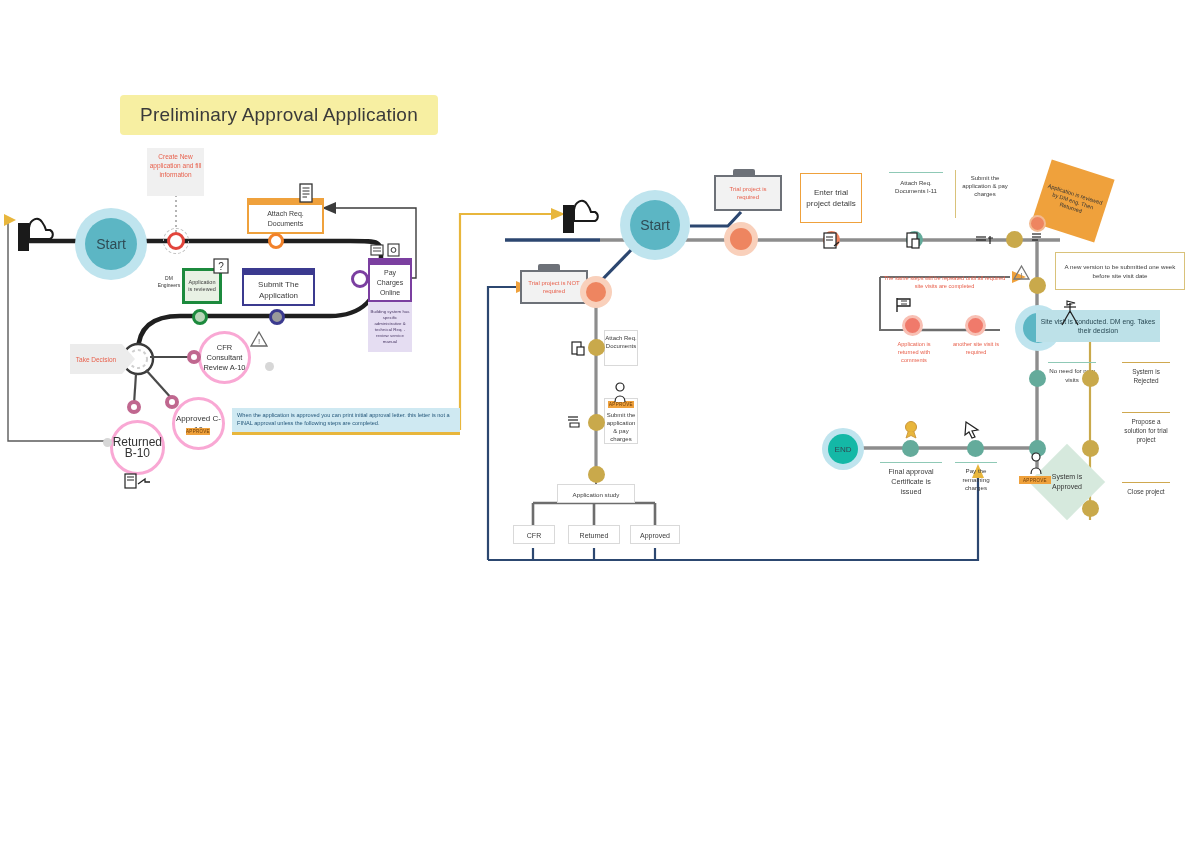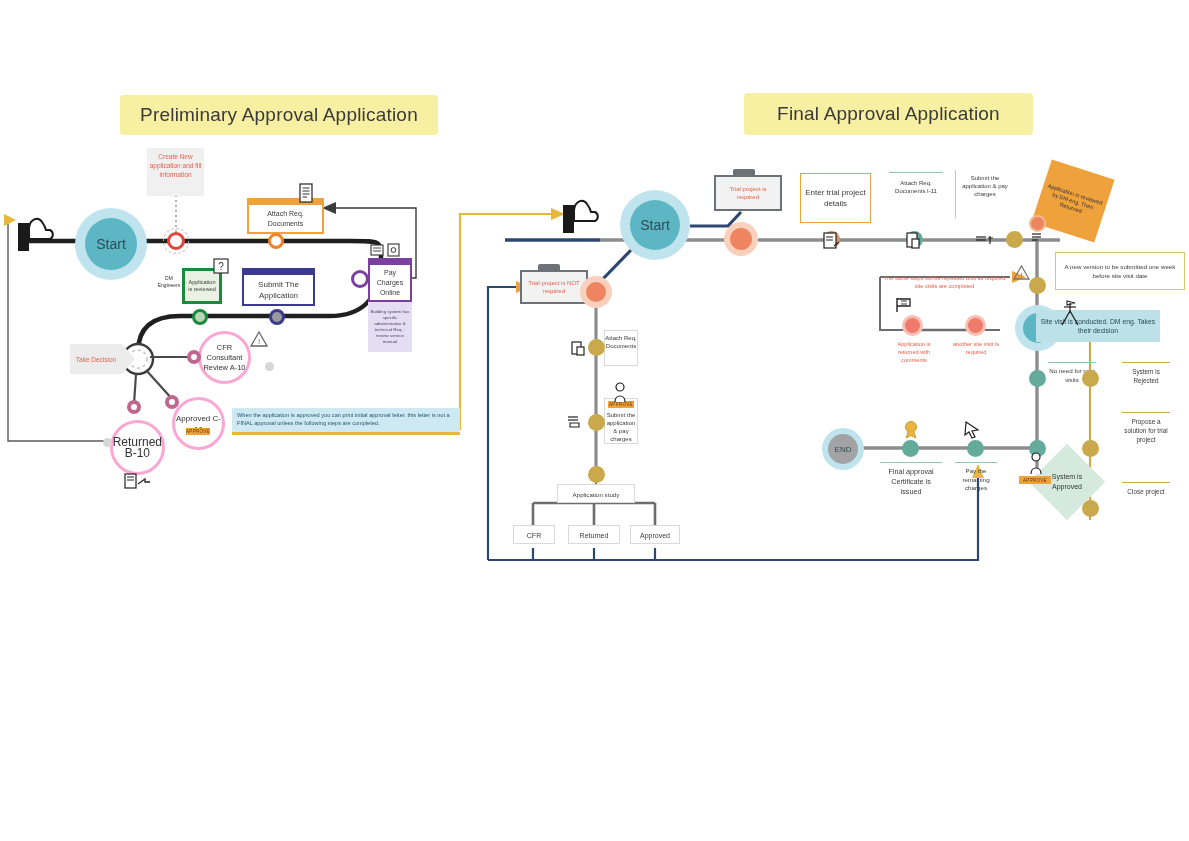--- a/index.html
+++ b/index.html
@@ -159,21 +159,20 @@
     <path d="M533,548 L533,560 L978,560 L978,470" stroke="#2c4770" stroke-width="2.2" fill="none"></path>
     <path d="M594,548 L594,560" stroke="#2c4770" stroke-width="2.2" fill="none"></path>
     <path d="M655,548 L655,560" stroke="#2c4770" stroke-width="2.2" fill="none"></path>
     <path d="M488,560 L488,287 L518,287" stroke="#2c4770" stroke-width="2.2" fill="none"></path>
     <path d="M488,560 L533,560" stroke="#2c4770" stroke-width="2.2" fill="none"></path>
     <path d="M516,281 L530,287 L516,293 z" fill="#efa13c"></path>
     <path d="M972,478 L978,464 L984,478 z" fill="#e8b63c"></path>
   </svg>
 
   <div class="sec-banner" id="sec-left">Preliminary Approval Application</div>
-  <div class="sec-banner" id="sec-right">Final Approval Application</div>
 
   <div class="startnode" style="left:75px;top:208px;width:72px;height:72px;background:#bfe4ee;">
     <div style="width:52px;height:52px;border-radius:50%;background:#5cb6c4;display:flex;align-items:center;justify-content:center;">
       <span style="font-size:14px;color:#2f4c55;">Start</span>
     </div>
   </div>
 
   <svg class="hand" style="left:18px;top:216px;" width="52" height="42" viewBox="0 0 52 42">
     <rect x="0" y="7" width="11" height="28" fill="#1a1a1a"></rect>
     <path d="M11,14 h20 a6,6 0 0 1 0,8 h-5 M11,12 c2,-9 10,-11 13,-5 l3,7" fill="none" stroke="#1a1a1a" stroke-width="2.2"></path>
@@ -276,21 +275,21 @@
   <div class="dot" style="left:724px;top:222px;width:34px;height:34px;background:#f9d0bb;"></div>
   <div class="dot" style="left:730px;top:228px;width:22px;height:22px;background:#ee8560;"></div>
 
   <div class="box-grey-top note-red" style="position:absolute;left:520px;top:270px;width:60px;height:26px;font-size:6px;line-height:8px;text-align:center;display:flex;align-items:center;justify-content:center;padding:2px;">
     <span>Trial project is NOT required</span>
   </div>
   <div class="cap" style="left:538px;top:264px;width:22px;"></div>
   <div class="dot" style="left:580px;top:276px;width:32px;height:32px;background:#f9d0bb;"></div>
   <div class="dot" style="left:586px;top:282px;width:20px;height:20px;background:#ee8560;"></div>
 
-  <div class="tl" style="left:800px;top:173px;width:71px;height:50px;border:1.5px solid #efa13c;font-size:8px;line-height:11px;display:flex;align-items:center;justify-content:center;padding:2px;background:#fff;">
+  <div class="tl" style="left:800px;top:173px;width:62px;height:50px;border:1.5px solid #efa13c;font-size:8px;line-height:11px;display:flex;align-items:center;justify-content:center;padding:2px;background:#fff;">
     <span>Enter trial project details</span>
   </div>
   <div class="dot" style="left:823px;top:231px;width:17px;height:17px;background:#ee8560;"></div>
   <svg class="ico" style="left:822px;top:230px;" width="20" height="22" viewBox="0 0 20 22">
     <rect x="2" y="3" width="12" height="15" fill="#fff" stroke="#222" stroke-width="1.2"></rect>
     <line x1="4" y1="7" x2="11" y2="7" stroke="#222" stroke-width="1"></line>
     <line x1="4" y1="10" x2="11" y2="10" stroke="#222" stroke-width="1"></line>
     <path d="M12,16 l5,-4" stroke="#222" stroke-width="1.3"></path>
   </svg>
 
@@ -371,21 +370,21 @@
     <span>Propose a solution for trial project</span>
   </div>
   <div class="dot" style="left:1082px;top:440px;width:17px;height:17px;background:#c9a94b;"></div>
 
   <div class="tl tl-border-t" style="left:1122px;top:482px;width:48px;height:30px;font-size:6.4px;line-height:9px;padding-top:4px;">
     <span>Close project</span>
   </div>
   <div class="dot" style="left:1082px;top:500px;width:17px;height:17px;background:#c9a94b;"></div>
 
   <div class="startnode" style="left:822px;top:428px;width:42px;height:42px;background:#bfe4ee;">
-    <div style="width:30px;height:30px;border-radius:50%;background:#a3a3a3;display:flex;align-items:center;justify-content:center;">
+    <div style="width:30px;height:30px;border-radius:50%;background:#14b8a6;display:flex;align-items:center;justify-content:center;">
       <span style="font-size:8px;color:#2f4c55;">END</span>
     </div>
   </div>
 
   <div class="tl tl-border-t-g" style="left:880px;top:462px;width:62px;height:44px;font-size:7.2px;line-height:10px;padding-top:4px;">
     <span>Final approval Certificate is issued</span>
   </div>
   <div class="dot" style="left:902px;top:440px;width:17px;height:17px;background:#64ab9b;"></div>
   <svg class="ico" style="left:901px;top:420px;" width="20" height="20" viewBox="0 0 20 20">
     <circle cx="10" cy="7" r="5.5" fill="#e8b63c" stroke="#c9953a" stroke-width="1"></circle>

